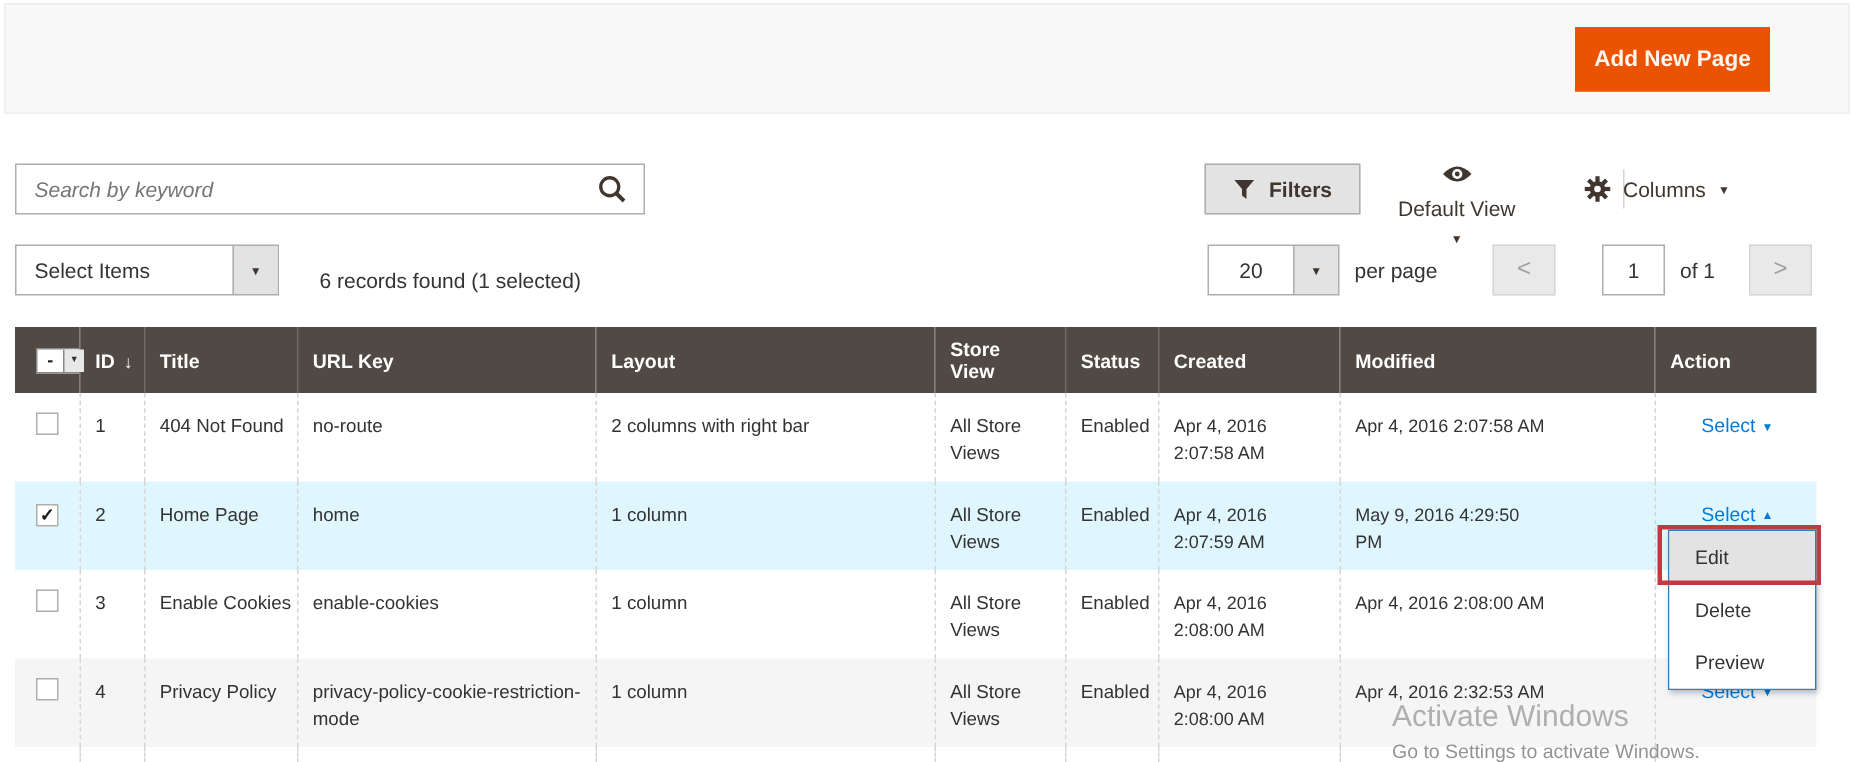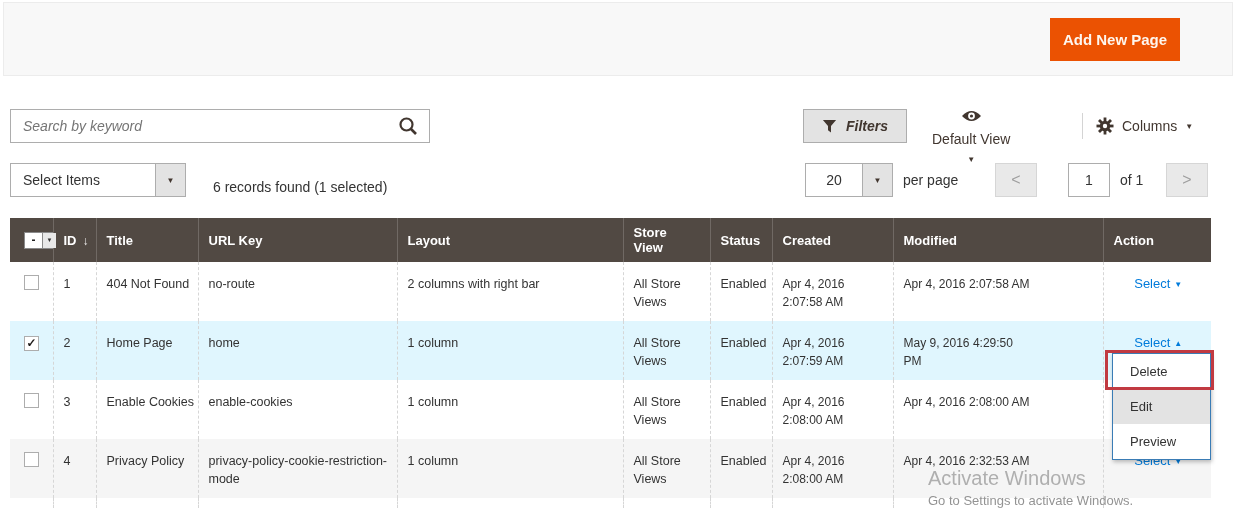--- a/index.html
+++ b/index.html
@@ -17,25 +17,25 @@
 
   
   .search-box { position: absolute; top: 109px; left: 10px; width: 420px; height: 34px;
     border: 1px solid #adadad; background: #fff; display: flex; align-items: center; }
   .search-box input { flex: 1; height: 100%; border: none; outline: none; background: transparent;
     font-family: inherit; font-size: 14px; font-style: italic; color: #6d28d9; padding-left: 12px; }
   .search-btn { width: 42px; height: 100%; display: flex; align-items: center; justify-content: center; cursor: pointer; }
 
   .filters-btn { position: absolute; top: 109px; left: 803px; width: 104px; height: 34px;
     background: #e3e3e3; border: 1px solid #adadad; display: flex; align-items: center;
-    justify-content: center; gap: 9px; font-size: 14px; font-weight: bold; color: #41362f; cursor: pointer; font-style: italic; }
+    justify-content: center; gap: 9px; font-size: 14px; font-weight: bold; color: #41362f; cursor: pointer; }
   .view-ctl { position: absolute; top: 109px; height: 34px; display: flex; align-items: center;
     gap: 8px; font-size: 14px; color: #41362f; cursor: pointer; }
   .ctl-default-view { left: 932px; flex-direction: column; }
-  .ctl-columns { left: 1096px; }
+  .ctl-columns { left: 1056px; }
   .ctl-divider { position: absolute; top: 113px; left: 1082px; width: 1px; height: 26px; background: #d4d4d4; }
   .caret { font-size: 8px; color: #41362f; }
 
   
   .select-items { position: absolute; top: 163px; left: 10px; width: 176px; height: 34px;
     border: 1px solid #adadad; background: #fff; display: flex; cursor: pointer; }
   .select-items .lbl { flex: 1; display: flex; align-items: center; padding-left: 12px; font-size: 14px; color: #333; }
   .seg-caret { width: 30px; background: #e3e3e3; border-left: 1px solid #adadad;
     display: flex; align-items: center; justify-content: center; }
   .summary { position: absolute; top: 170px; left: 213px; height: 34px; display: flex;
@@ -273,22 +273,22 @@
             <td></td>
             <td></td>
             <td></td>
             <td></td>
         </tr>
       </tbody>
     </table>
   </div>
 
   <div class="action-menu">
+    <div class="item highlight">Edit</div>
     <div class="item">Delete</div>
-    <div class="item highlight">Edit</div>
     <div class="item">Preview</div>
   </div>
   <div class="red-box"></div>
 
   <div class="wm1">Activate Windows</div>
   <div class="wm2">Go to Settings to activate Windows.</div>
 
 </div>
 
 </body></html>

